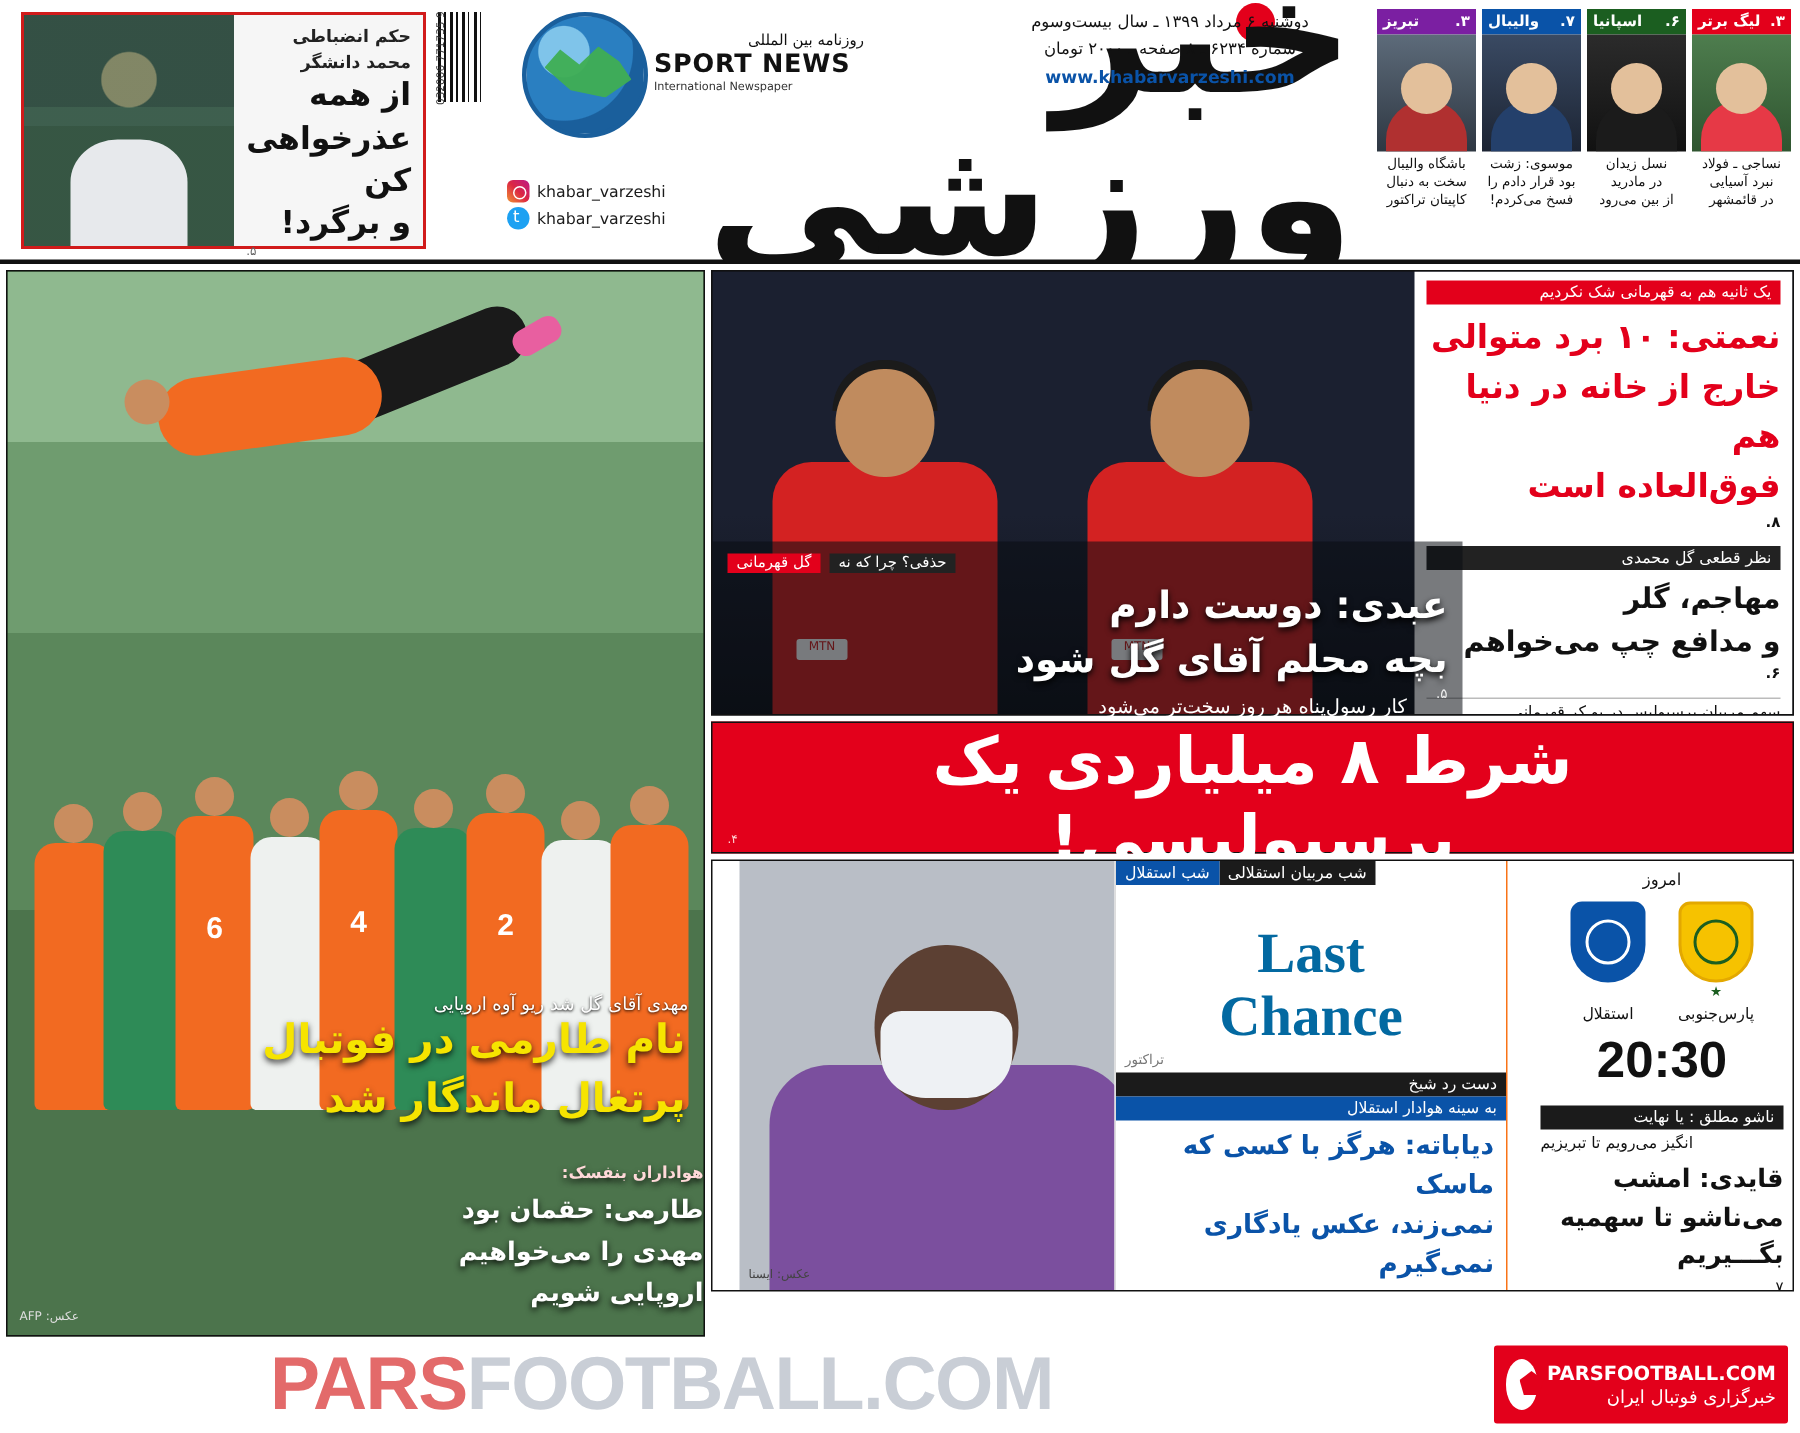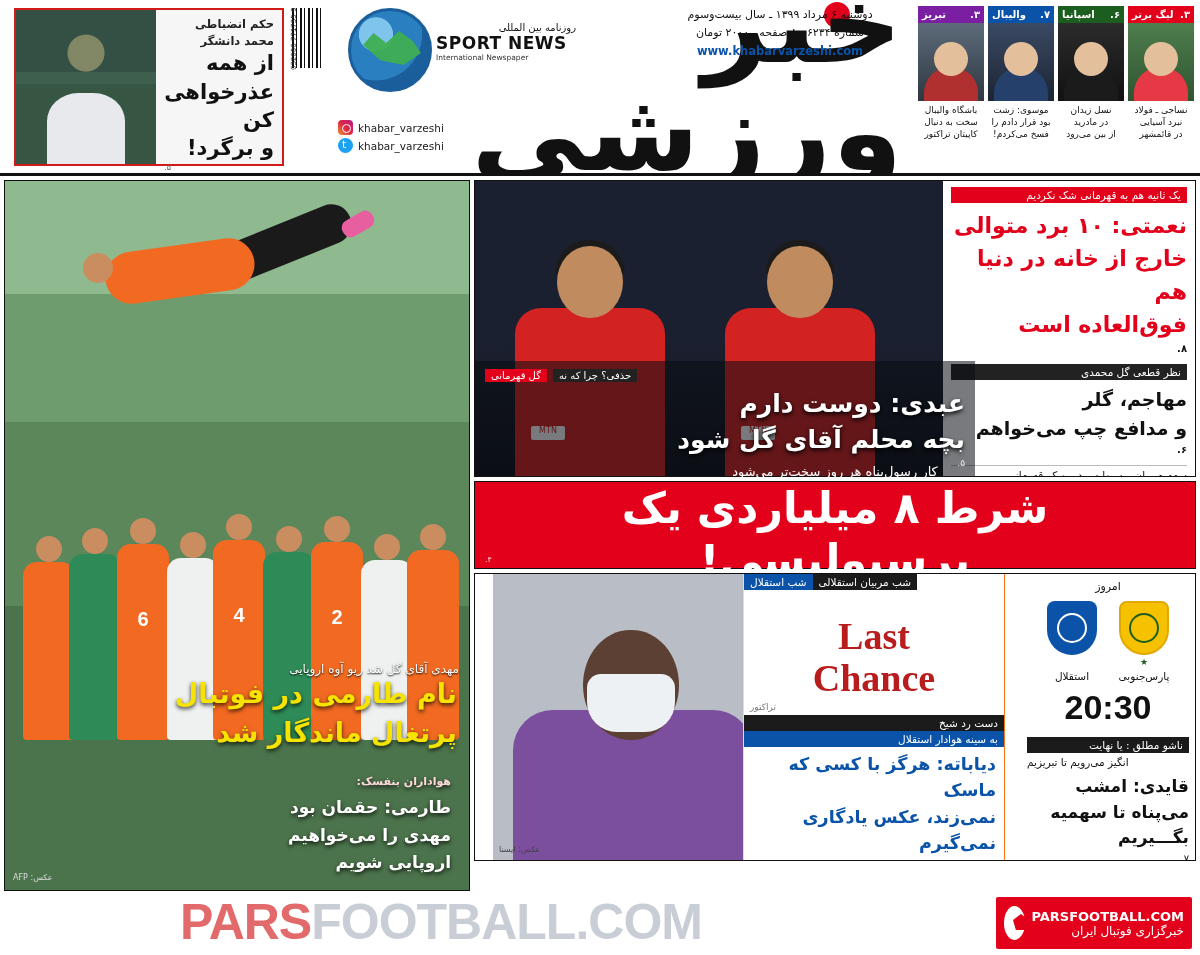--- a/index.html
+++ b/index.html
@@ -229,21 +229,21 @@
     position: absolute; right: 10px; bottom: 214px;
     font-size: 12px; color: #fff; direction: rtl; text-shadow: 0 1px 2px #000;
   }
   .cl-headline {
     position: absolute; right: 12px; bottom: 138px; left: 60px;
     direction: rtl; text-align: right;
     color: #f6e400; font-weight: bold; font-size: 27px; line-height: 1.45;
     text-shadow: 0 2px 4px rgba(0,0,0,.8);
   }
   .cl-sub {
-    position: absolute; right: 18px; bottom: 14px; width: 230px;
+    position: absolute; right: 0; bottom: 14px; width: 230px;
     direction: rtl; text-align: right; color: #fff; font-weight: bold;
     font-size: 17px; line-height: 1.6; text-shadow: 0 2px 4px rgba(0,0,0,.85);
   }
   .cl-sub .tag { display:block; font-size: 11px; color:#ffd9d9; font-weight: bold; margin-bottom: 4px;}
   .cl-credit { position:absolute; left: 8px; bottom: 8px; font-size: 8px; color: #ddd; }
 
   
   .col-right { position: absolute; left: 474px; top: 4px; width: 722px; height: 711px; }
 
   
@@ -296,21 +296,21 @@
   .lc-left .mask { position: absolute; bottom: 128px; left: 74px; width: 88px; height: 58px; background: #eef1f4; border-radius: 14px 14px 30px 30px; }
   .lc-credit { position: absolute; left: 6px; bottom: 6px; font-size: 8px; color: #444; }
 
   .lc-mid {
     position: absolute; left: 268px; top: 0; width: 262px; height: 100%;
     background: #fff; border-left: 1px solid #ddd; border-right: 1px solid #f97316;
   }
   .lc-tagrow { display: flex; flex-direction: row-reverse; }
   .lc-tag { background: #0a53a8; color:#fff; font-size:10.5px; padding:2px 6px; direction: rtl; }
   .lc-tag.dark { background: #1b1b1b; }
-  .lc-title { color: #b91c1c; font-weight: bold; font-size: 38px; text-align: center; line-height: 1.1; margin-top: 26px; direction: ltr; font-family:"Liberation Serif", serif; }
+  .lc-title { color: #0369a1; font-weight: bold; font-size: 38px; text-align: center; line-height: 1.1; margin-top: 26px; direction: ltr; font-family:"Liberation Serif", serif; }
   .lc-title .l2 { display: block; }
   .lc-foot { position: absolute; bottom: 0; right: 0; left: 0; }
   .lc-foot .band { background: #0a53a8; color: #fff; font-size: 10.5px; padding: 2px 6px; direction: rtl; text-align: right; }
   .lc-foot .band.dark { background: #1b1b1b; }
   .lc-foot .txt { color: #0a53a8; font-weight: bold; font-size: 17.5px; line-height: 1.5; direction: rtl; text-align: right; padding: 4px 8px; }
 
   .lc-right { position: absolute; right: 0; top: 0; width: 174px; height: 100%; padding: 6px; direction: rtl; }
   .lc-today { text-align: center; font-size: 11px; color: #111; }
   .lc-teams { display: flex; flex-direction: row-reverse; justify-content: center; gap: 14px; margin-top: 8px; }
   .crest { width: 58px; text-align: center; }
@@ -643,21 +643,21 @@
               <div class="nm">پارس‌جنوبی</div>
             </div>
           </div>
           <div class="lc-time">20:30</div>
           <div class="lc-r-tagrow">
             <div class="lc-r-tag">ناشو مطلق : یا نهایت</div>
             <div class="lc-r-sub">انگیز می‌رویم تا تبریزیم</div>
           </div>
           <div style="direction:rtl;text-align:right;color:#111;font-weight:bold;font-size:17px;line-height:1.5;margin-top:6px">
             <div>قایدی: امشب</div>
-            <div>می‌پناه تا سهمیه</div>
+            <div>می‌ناشو تا سهمیه</div>
             <div>بگـــیریم</div>
             <div style="font-size:10px;font-weight:normal">۷.</div>
           </div>
         </div>
 
       </div>
     </div>
 
     <div class="ghost">PARSFOOTBALL</div>
   </div>

